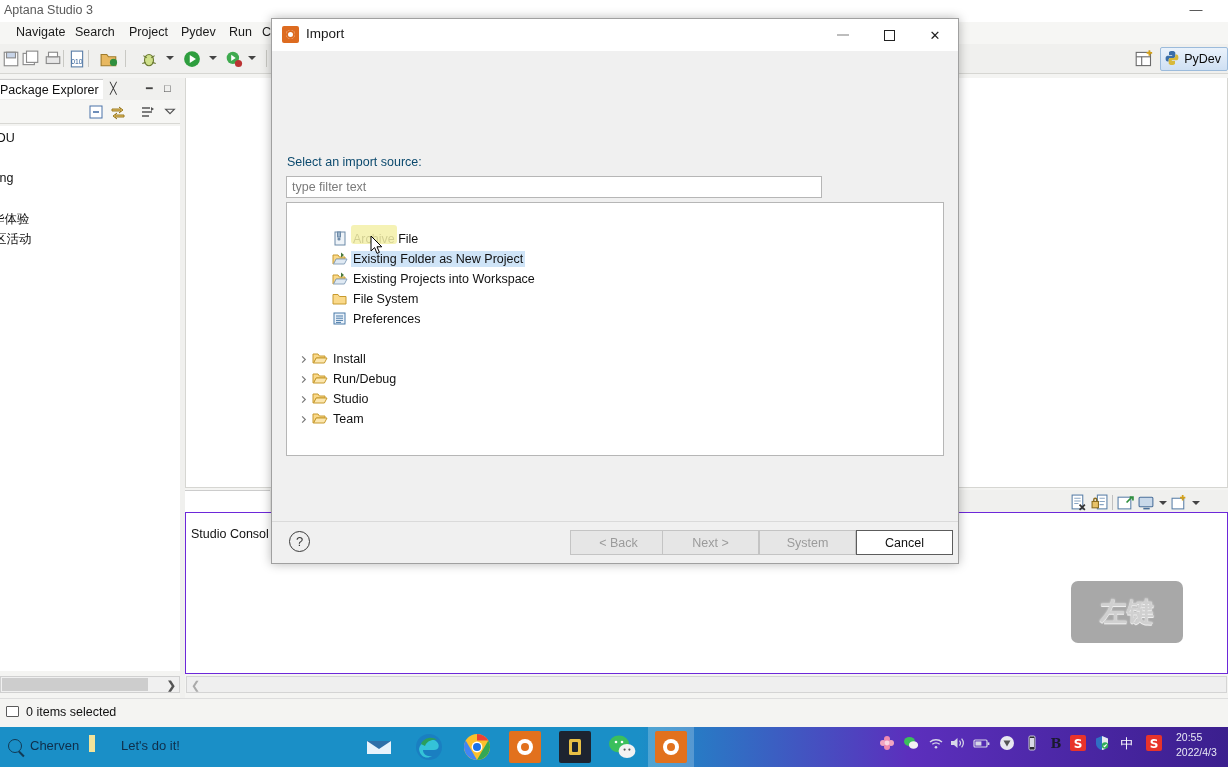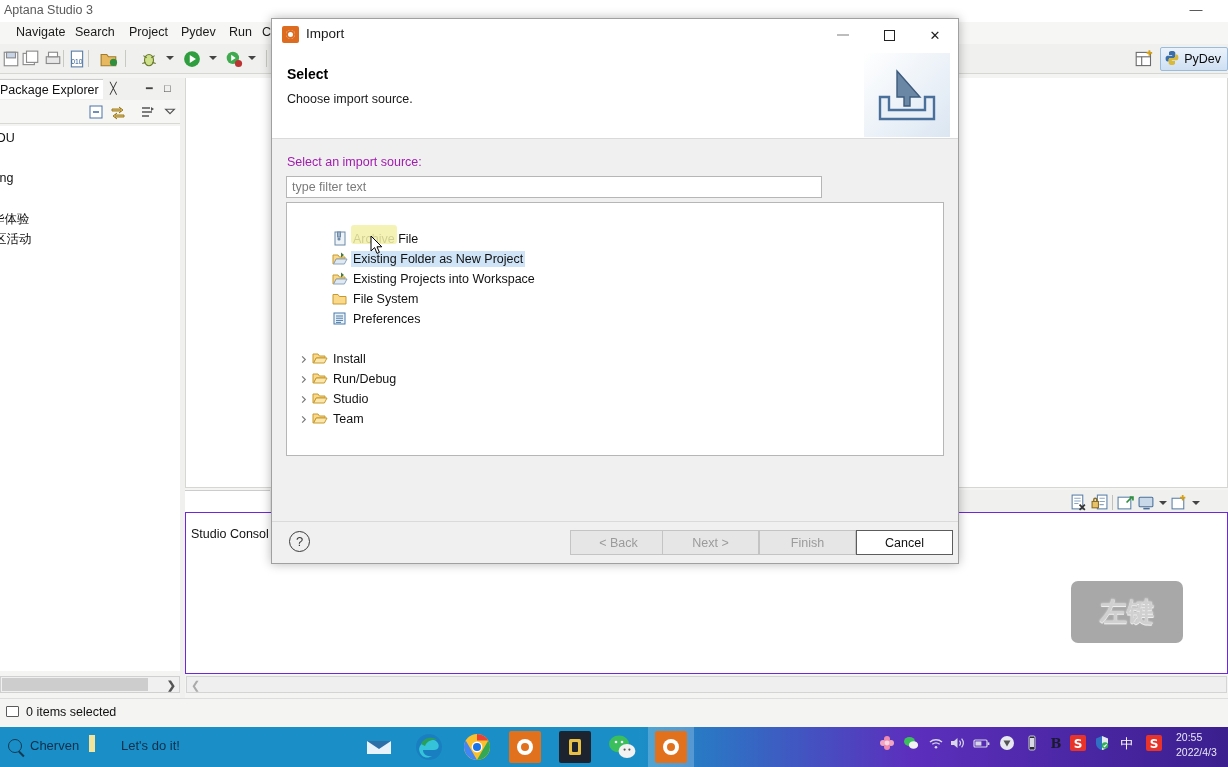--- a/index.html
+++ b/index.html
@@ -212,21 +212,21 @@
   }
   .dlg-head-img {
     position: absolute; right: 8px; top: 2px; width: 86px; height: 84px;
   }
 
   .dlg-body {
     position: absolute; left: 0; top: 120px; width: 686px; height: 382px;
     background: #f0f0f0;
   }
   .dlg-label {
-    position: absolute; left: 15px; top: 16px; font-size: 12.5px; color: #a21caf;
+    position: absolute; left: 15px; top: 16px; font-size: 12.5px; color: #0c4a6e;
   }
   .dlg-filter {
     position: absolute; left: 14px; top: 37px; width: 536px; height: 22px;
     background: #ffffff; border: 1px solid #b6b6b6;
     font-family: "Liberation Sans", sans-serif; font-size: 12.5px;
     color: #7b7b7b; padding: 0 5px;
   }
   .dlg-filter::placeholder { color: #7b7b7b; opacity: 1; }
   .dlg-treebox {
     position: absolute; left: 14px; top: 63px; width: 658px; height: 254px;
@@ -545,37 +545,20 @@
           <span class="dash"></span>
         </div>
       <div class="dlg-wbtn max">
           <span class="sq"></span>
         </div>
       <div class="dlg-wbtn close">
           <span>✕</span>
         </div>
     </div>
 
-    <div class="dlg-header">
-      <div class="dlg-head-title">Select</div>
-      <div class="dlg-head-sub">Choose import source.</div>
-      <div class="dlg-head-img">
-        <svg viewBox="0 0 86 84" width="86" height="84">
-          <defs>
-            <linearGradient id="bgfade" x1="0" y1="0" x2="1" y2="1">
-              <stop offset="0%" stop-color="#ffffff"></stop>
-              <stop offset="100%" stop-color="#dbe6f2"></stop>
-            </linearGradient>
-          </defs>
-          <rect x="0" y="0" width="86" height="84" fill="url(#bgfade)"></rect>
-          <path d="M16 44v22h54V44h-9v13H25V44z" fill="#e8eff7" stroke="#4a6f9a" stroke-width="2.4"></path>
-          <path d="M33 18 L56 44 L46 44 L46 53 L40 53 L40 44 L33 44 Z" fill="#6b87a6" stroke="#3d5b7d" stroke-width="1.4"></path>
-        </svg>
-      </div>
-    </div>
 
     <div class="dlg-body">
       <div class="dlg-label">Select an import source:</div>
       <input class="dlg-filter" type="text" placeholder="type filter text" style="">
       <div class="dlg-treebox">
 
 
         <div class="trow" style="top:26px">
           <span class="ticon" style="left:45px">
             <svg viewBox="0 0 16 16" width="16" height="16">
@@ -689,21 +672,21 @@
           <span class="tlabel" style="left:44px">Team</span>
         </div>
 
       </div>
     </div>
 
     <div class="dlg-footer">
       <div class="help-btn">?</div>
       <button class="dbtn" style="left:298px">&lt; Back</button>
       <button class="dbtn" style="left:390px">Next &gt;</button>
-      <button class="dbtn" style="left:487px">Finish</button>
+      <button class="dbtn" style="left:487px">System</button>
       <button class="dbtn enabled" style="left:584px">Cancel</button>
     </div>
   </div>
 
   <div class="click-flash"></div>
   <div class="cursor">
     <svg viewBox="0 0 14 20" width="14" height="20">
       <path d="M1 1 L1 16 L4.6 12.6 L7 18.4 L9.4 17.4 L7 11.8 L11.8 11.8 Z" fill="#ffffff" stroke="#000000" stroke-width="1"></path>
     </svg>
   </div>

